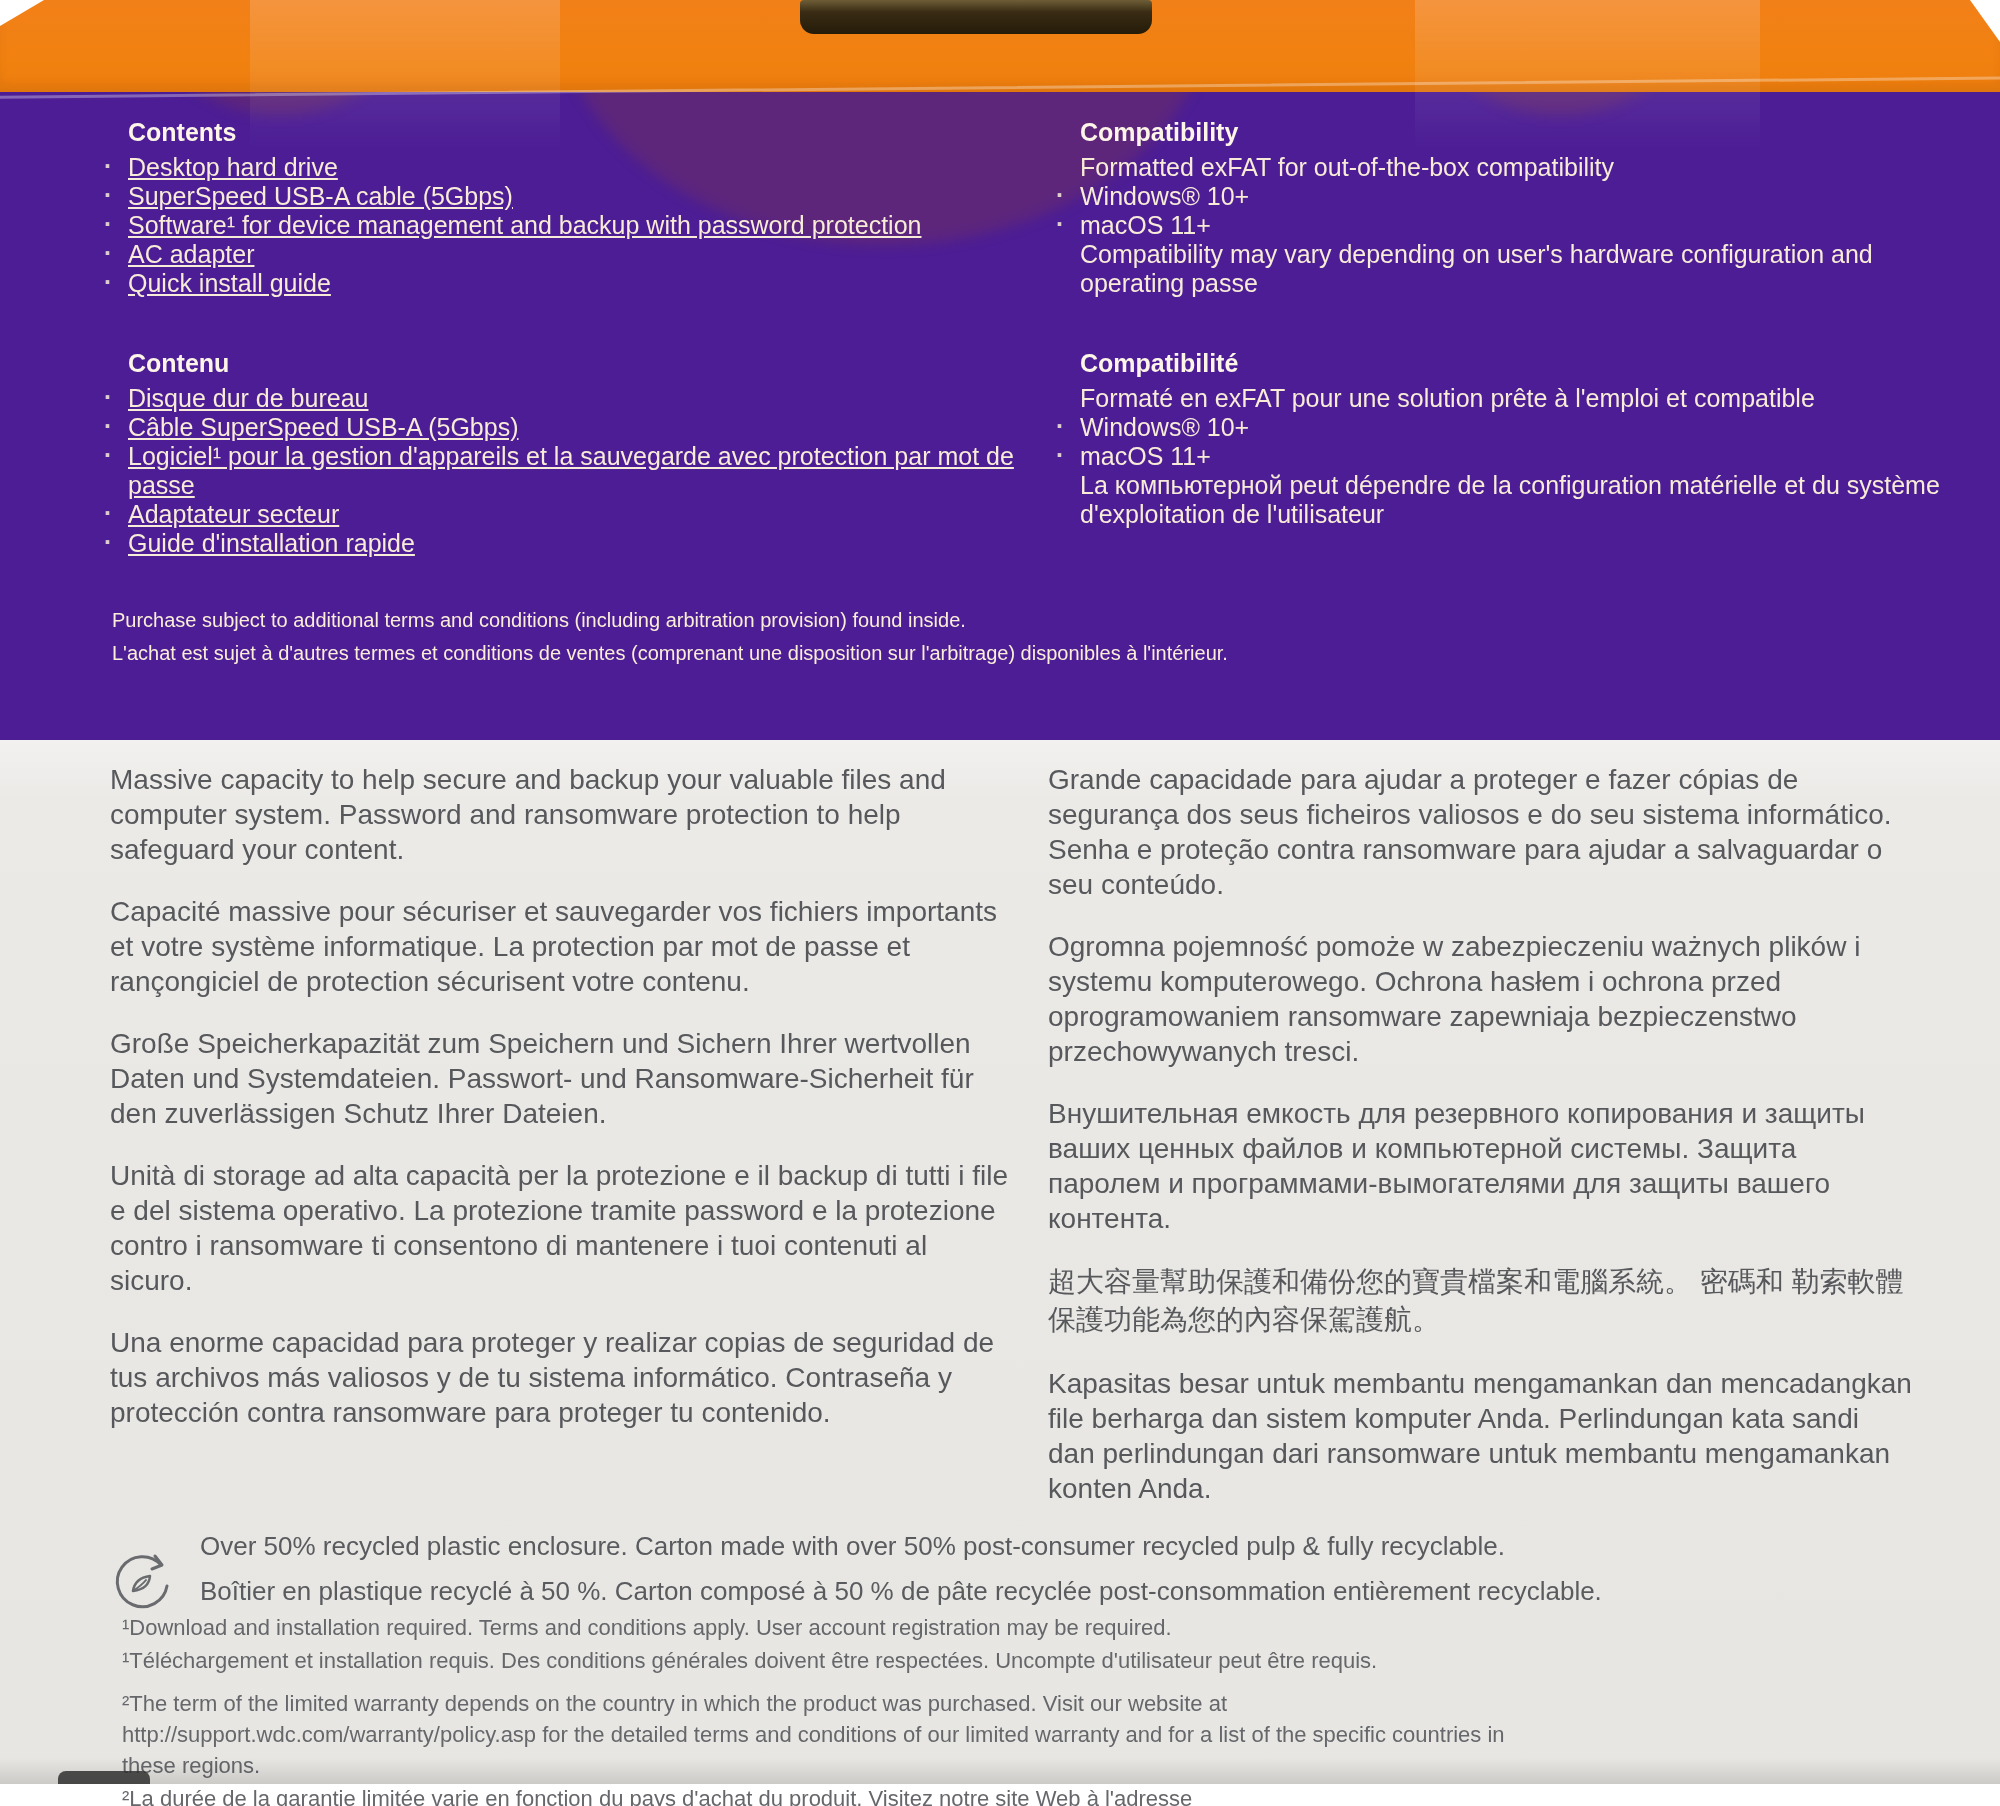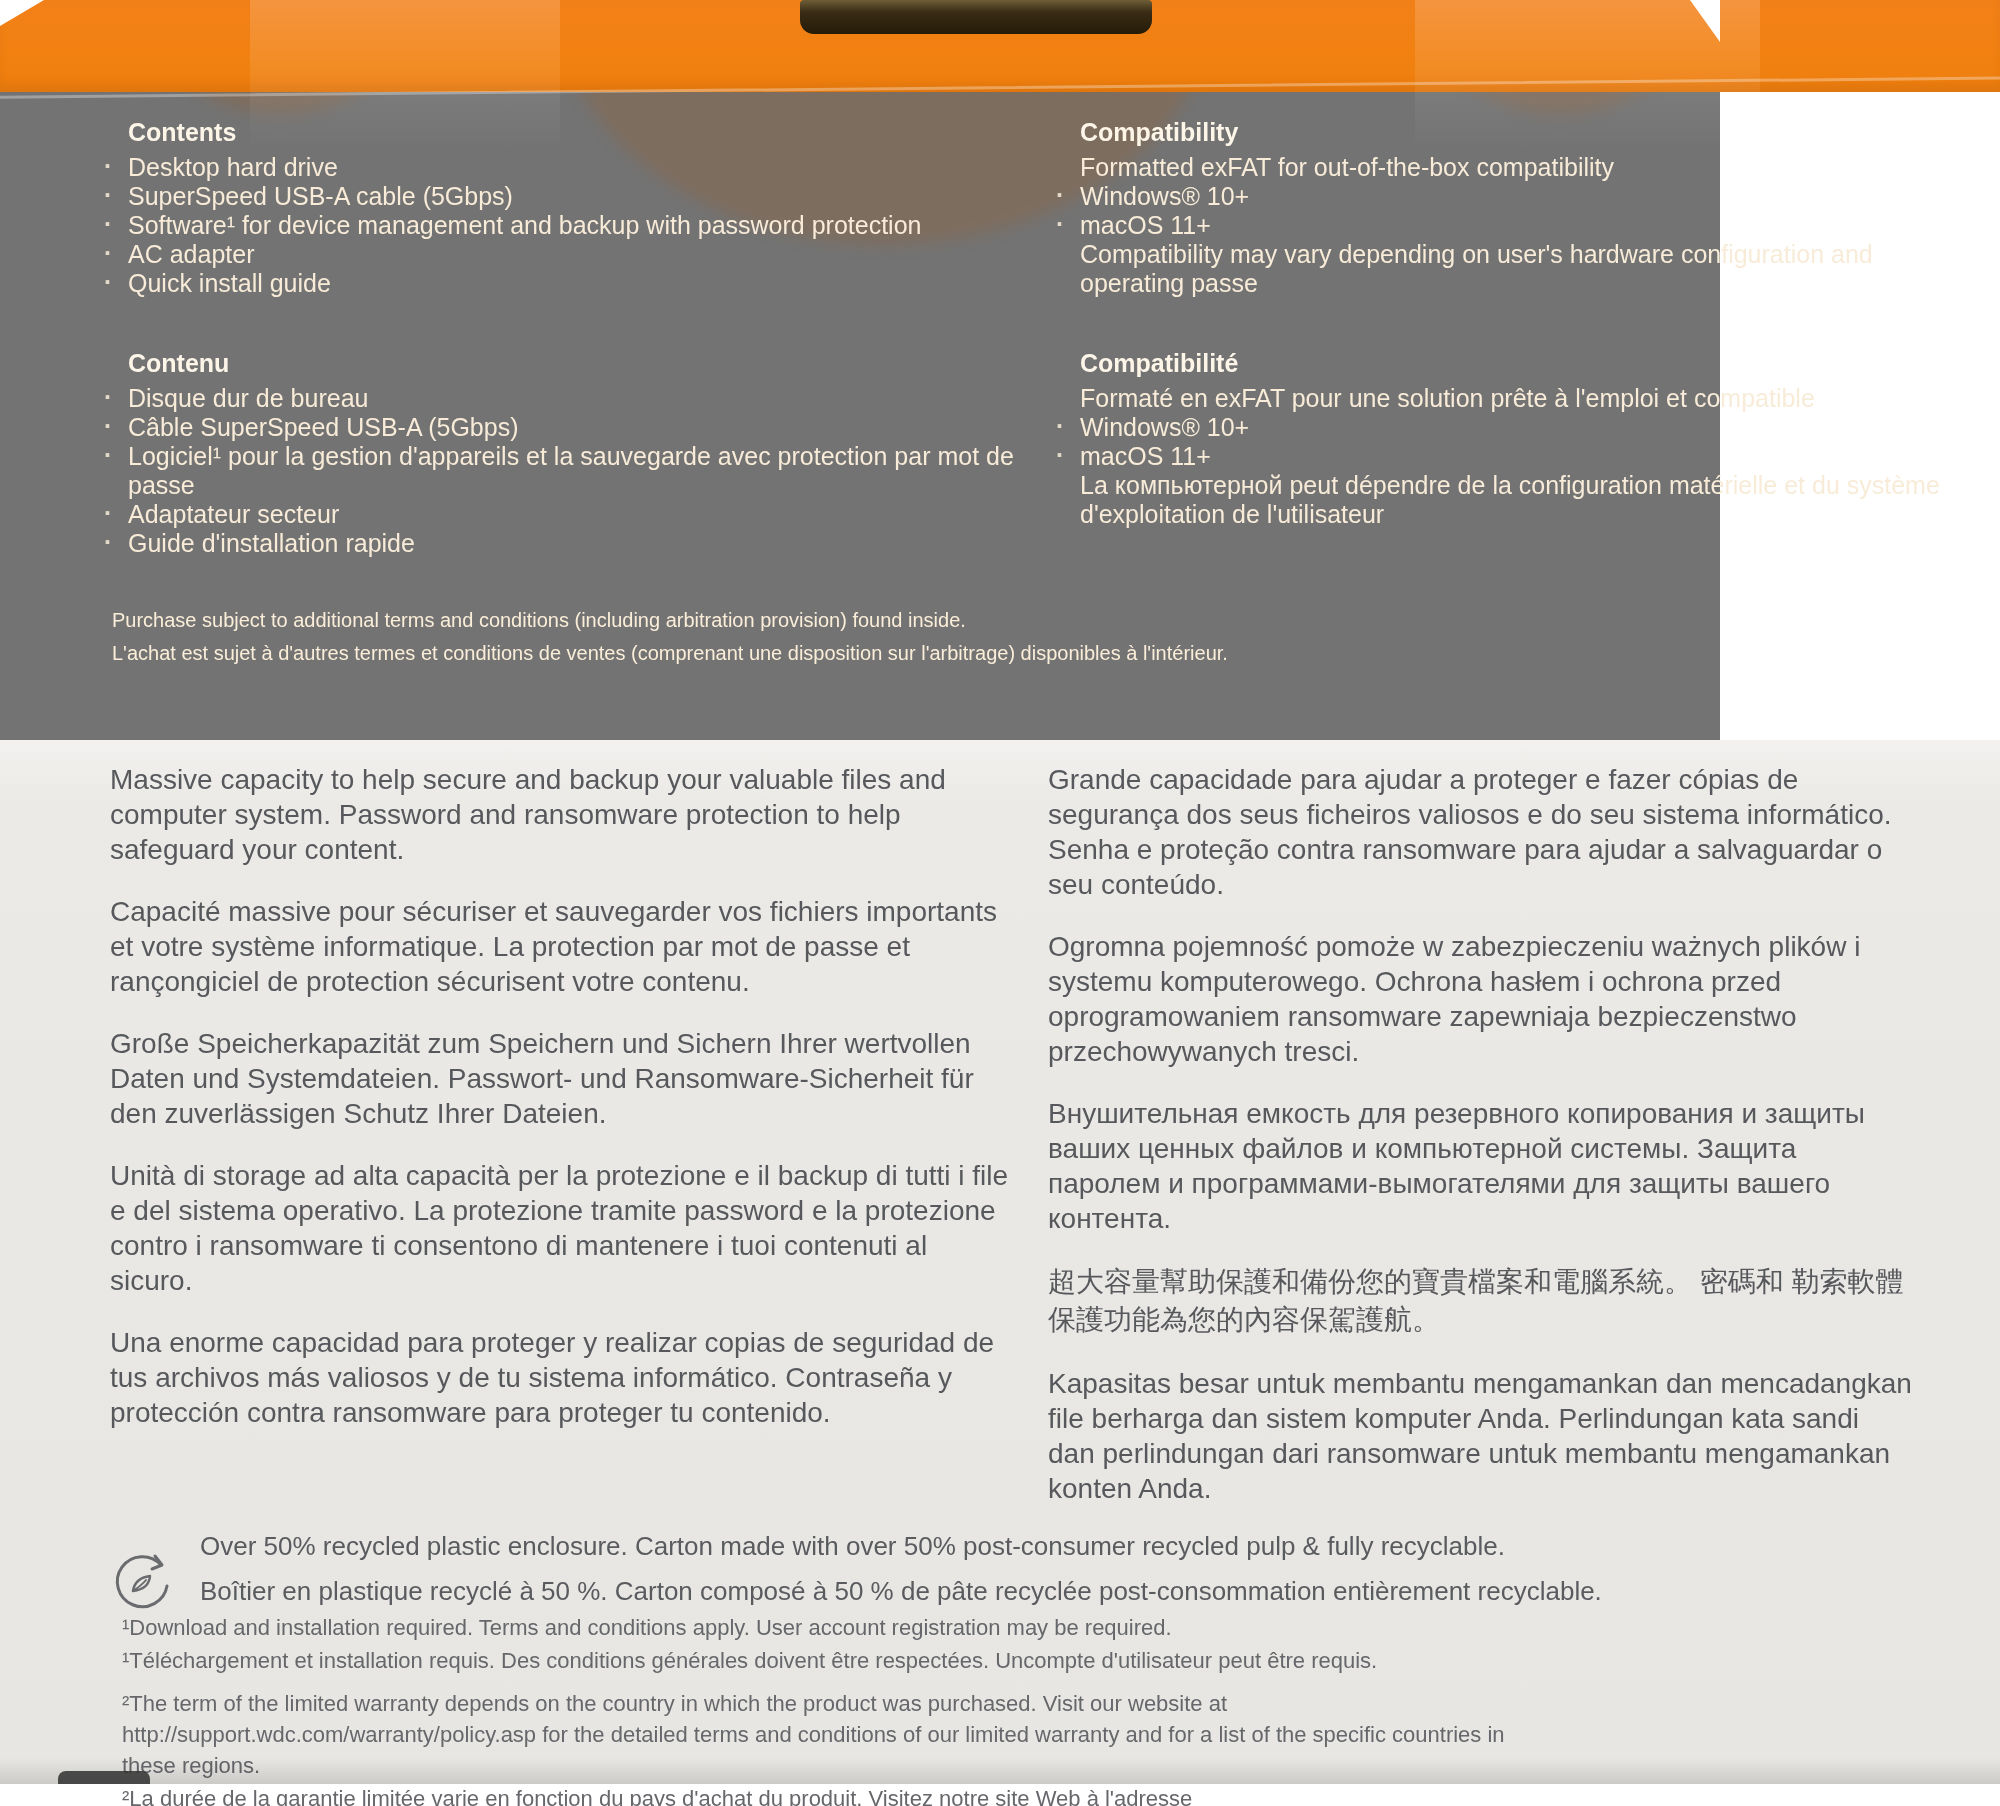--- a/index.html
+++ b/index.html
@@ -1,21 +1,21 @@
 <!DOCTYPE html>
 <html><head>
 <meta charset="utf-8">
 <style>
   html,body{margin:0;padding:0;background:#ffffff;}
   #page{position:relative;width:2000px;height:1806px;overflow:hidden;
         font-family:"Liberation Sans","DejaVu Sans",sans-serif;}
 
   
-  .orange{position:absolute;left:0;top:0;width:1720px;height:762px;
-          background:#737373;}
+  .orange{position:absolute;left:0;top:0;width:2000px;height:762px;
+          background:#4c1d95;}
   .flap{position:absolute;left:0;top:0;width:2000px;height:92px;
         background:linear-gradient(180deg,#f28019 0%,#f1810f 70%,#ec7c0e 100%);
         box-shadow:inset 0 -8px 10px rgba(0,0,0,.05);}
   .flap-seam{position:absolute;left:-20px;top:86px;width:2060px;height:3px;
         background:rgba(255,255,255,.32);transform:rotate(-.55deg);border-radius:2px;}
   .notch{position:absolute;left:800px;top:0;width:352px;height:34px;
         background:linear-gradient(180deg,#6e5e37 0%,#3a2c15 35%,#241b08 100%);
         border-radius:4px 4px 14px 14px;}
   .tape{position:absolute;top:0;height:150px;
         background:linear-gradient(180deg,rgba(255,255,255,.16),rgba(255,255,255,0));}
@@ -26,21 +26,21 @@
   .cutout.left{left:150px;top:-95px;width:260px;height:210px;}
   .cutout.right{left:1430px;top:-95px;width:260px;height:210px;}
   .sliver{position:absolute;background:#fff;}
   .sliver.tl{left:0;top:0;width:44px;height:26px;clip-path:polygon(0 0,100% 0,0 100%);}
   .sliver.tr{right:0;top:0;width:30px;height:42px;clip-path:polygon(0 0,100% 0,100% 100%);}
 
   .ogrid{position:absolute;left:128px;top:118px;width:1812px;display:grid;
          grid-template-columns:952px 860px;color:#f8ecd9;}
   .ogrid h2{margin:0 0 6px 0;font-size:25px;line-height:29px;font-weight:bold;color:#fdf5e8;}
   .ogrid p,.ogrid li{margin:0;font-size:25px;line-height:29px;}
-  .ogrid ul{margin:0;padding:0;list-style:none;}
+  .ogrid ul{margin:0;padding:0;list-style:none;text-decoration:underline;}
   .ogrid li{position:relative;}
   .ogrid li.b::before,.ogrid p.b::before{content:"·";position:absolute;left:-24px;top:-1px;
          font-weight:bold;opacity:.85;}
   .ogrid p.b{position:relative;}
   section.gap{margin-top:51px;}
   .legal{position:absolute;left:112px;top:604px;width:1700px;color:#fbeed9;}
   .legal p{margin:0;font-size:20px;line-height:33px;}
 
   
   .white{position:absolute;left:0;top:740px;width:2000px;height:1044px;

